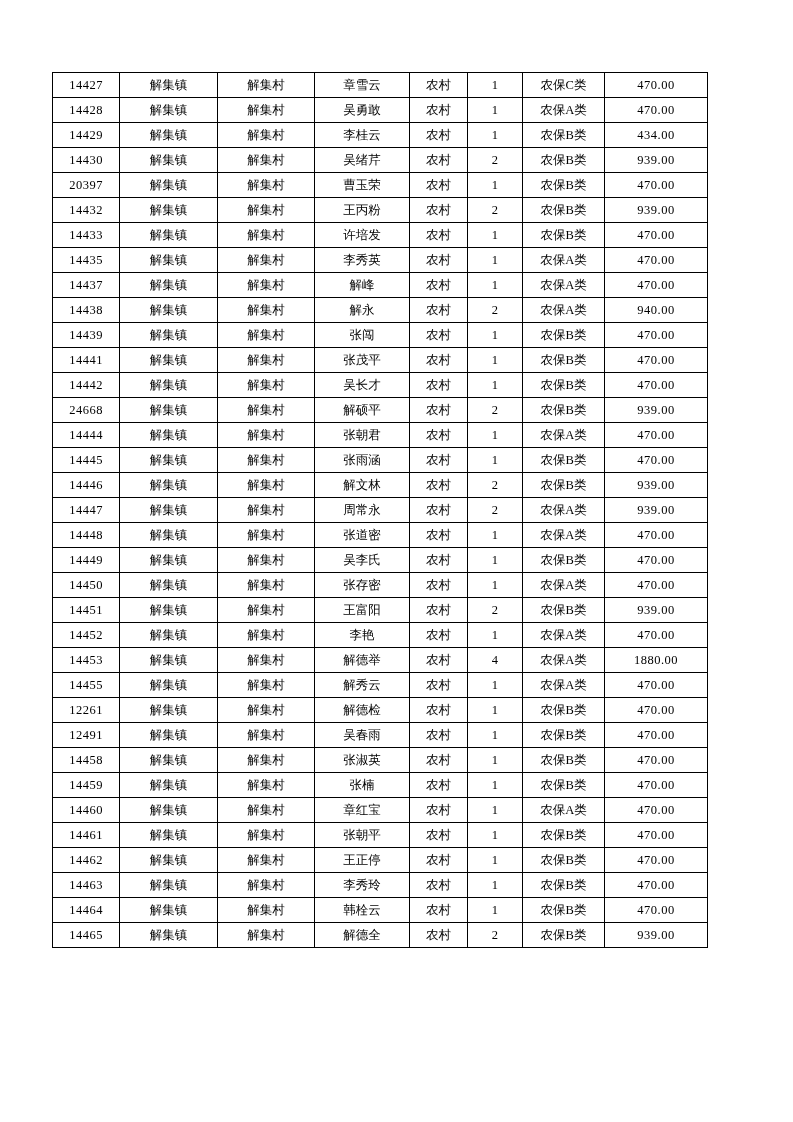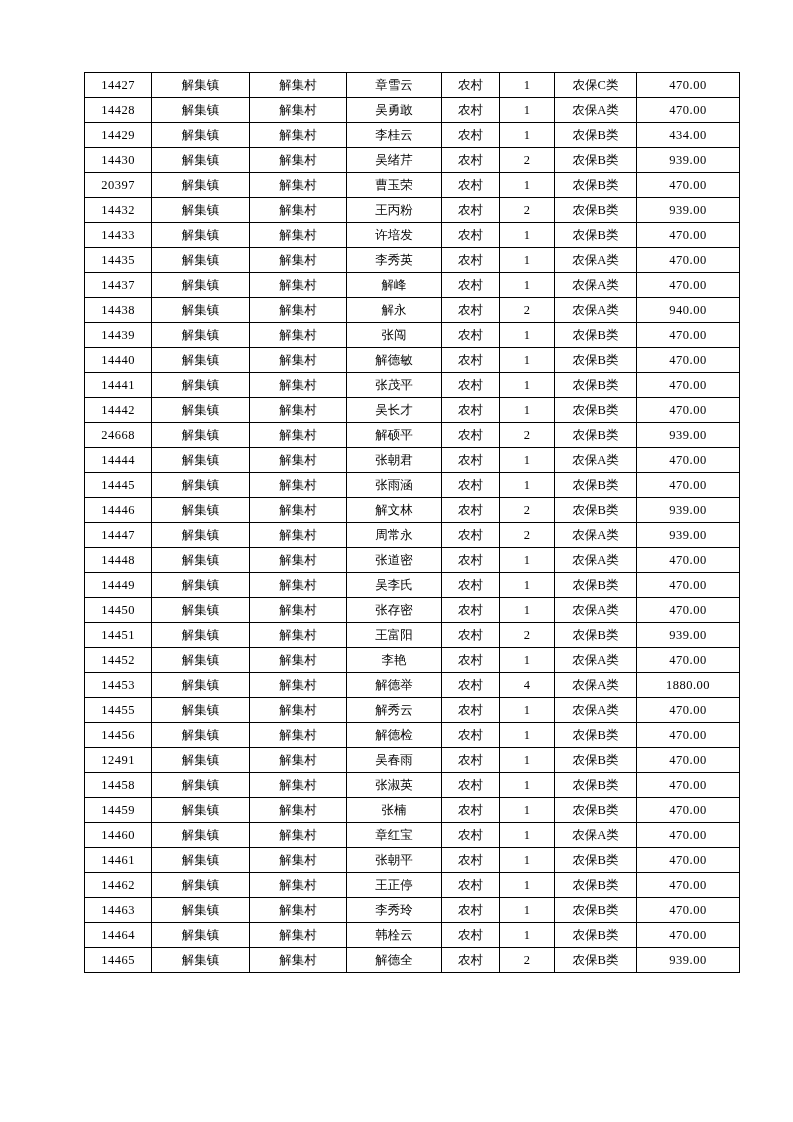--- a/index.html
+++ b/index.html
@@ -10,21 +10,21 @@
   .page {
     position: relative;
     width: 793px;
     height: 1122px;
     background: #ffffff;
     overflow: hidden;
     font-family: "Liberation Serif", "DejaVu Serif", serif;
   }
   table.records {
     position: absolute;
-    left: 84px;
+    left: 52px;
     top: 72px;
     border-collapse: collapse;
     table-layout: fixed;
     width: 655px;
   }
   table.records td {
     border: 1px solid #000000;
     height: 24px;
     padding: 0 2px;
     text-align: center;
@@ -168,30 +168,20 @@
           <td class="col-0">14439</td>
           <td class="col-1">解集镇</td>
           <td class="col-2">解集村</td>
           <td class="col-3">张闯</td>
           <td class="col-4">农村</td>
           <td class="col-5">1</td>
           <td class="col-6">农保B类</td>
           <td class="col-7">470.00</td>
         </tr>
         <tr>
-          <td class="col-0">14440</td>
-          <td class="col-1">解集镇</td>
-          <td class="col-2">解集村</td>
-          <td class="col-3">解德敏</td>
-          <td class="col-4">农村</td>
-          <td class="col-5">1</td>
-          <td class="col-6">农保B类</td>
-          <td class="col-7">470.00</td>
-        </tr>
-        <tr>
           <td class="col-0">14441</td>
           <td class="col-1">解集镇</td>
           <td class="col-2">解集村</td>
           <td class="col-3">张茂平</td>
           <td class="col-4">农村</td>
           <td class="col-5">1</td>
           <td class="col-6">农保B类</td>
           <td class="col-7">470.00</td>
         </tr>
         <tr>
@@ -318,21 +308,21 @@
           <td class="col-0">14455</td>
           <td class="col-1">解集镇</td>
           <td class="col-2">解集村</td>
           <td class="col-3">解秀云</td>
           <td class="col-4">农村</td>
           <td class="col-5">1</td>
           <td class="col-6">农保A类</td>
           <td class="col-7">470.00</td>
         </tr>
         <tr>
-          <td class="col-0">14456</td>
+          <td class="col-0">12261</td>
           <td class="col-1">解集镇</td>
           <td class="col-2">解集村</td>
           <td class="col-3">解德检</td>
           <td class="col-4">农村</td>
           <td class="col-5">1</td>
           <td class="col-6">农保B类</td>
           <td class="col-7">470.00</td>
         </tr>
         <tr>
           <td class="col-0">12491</td>

